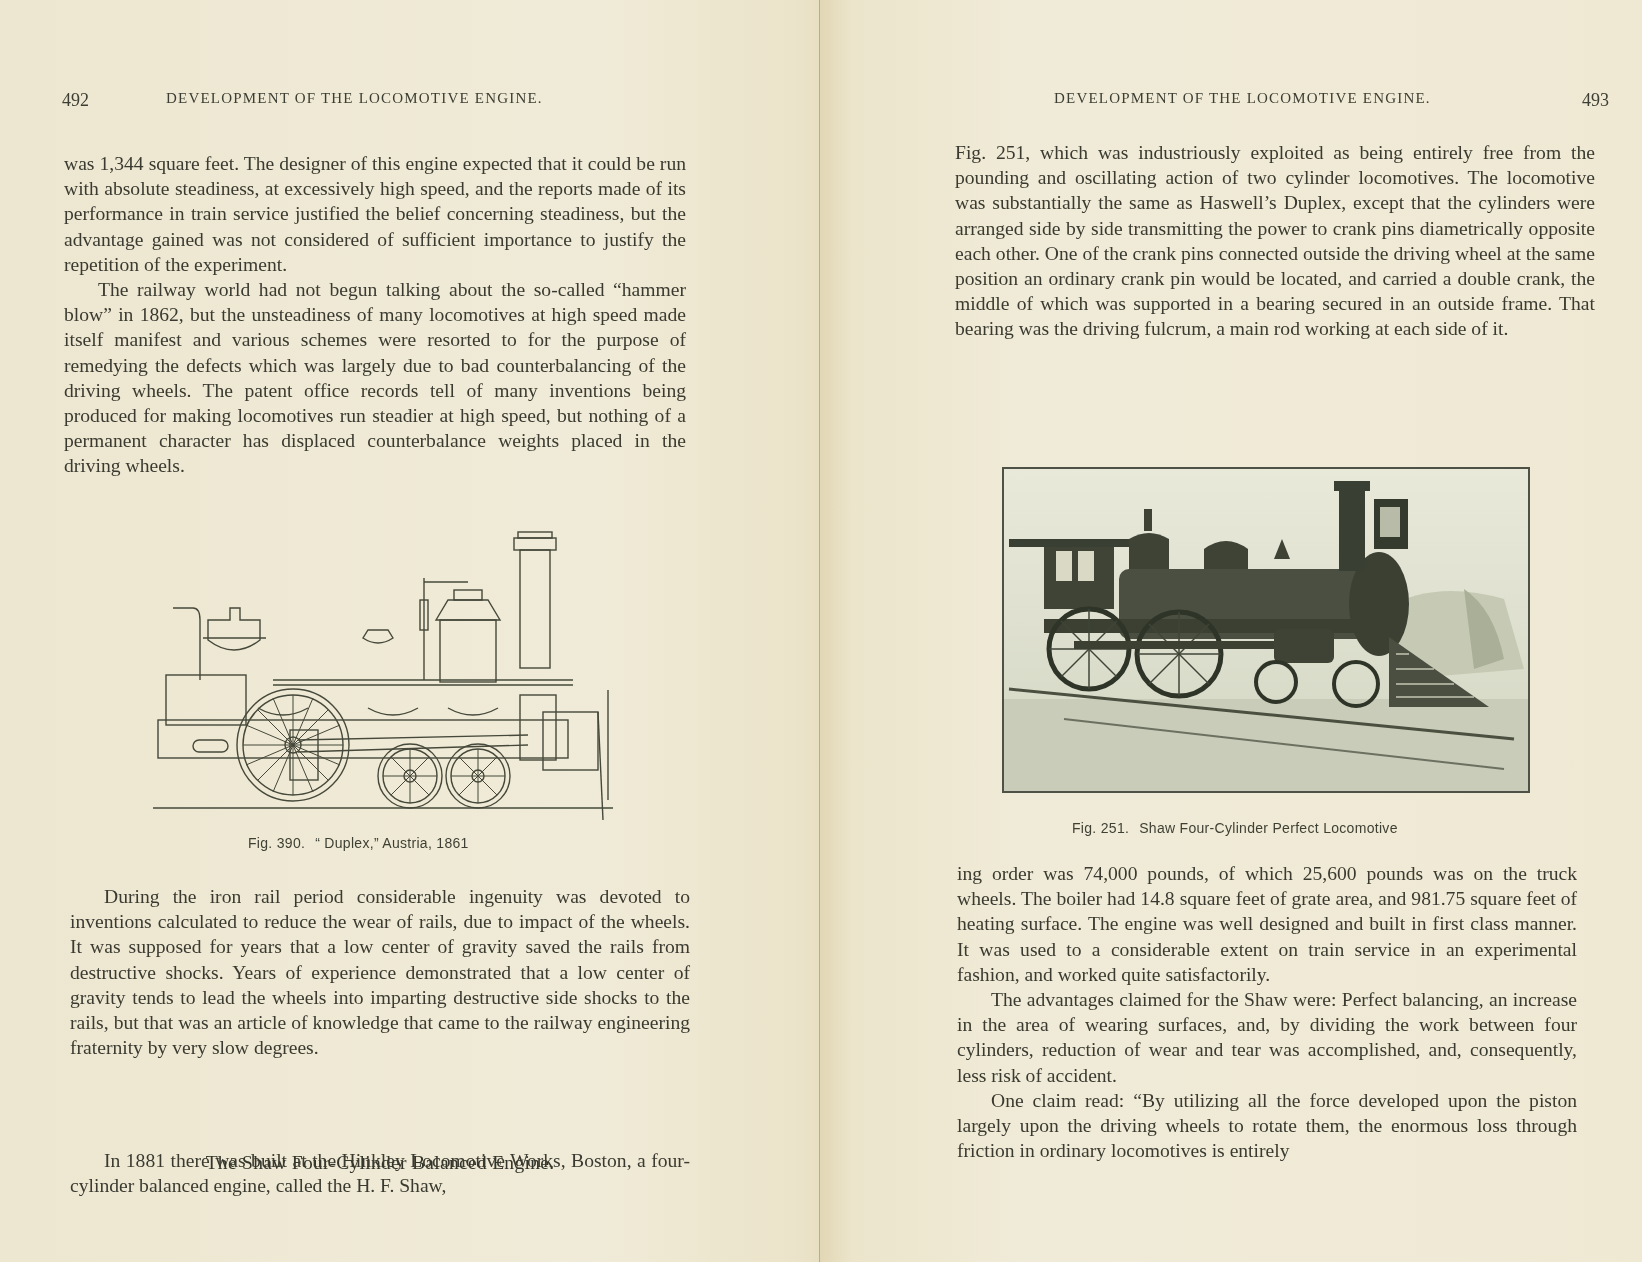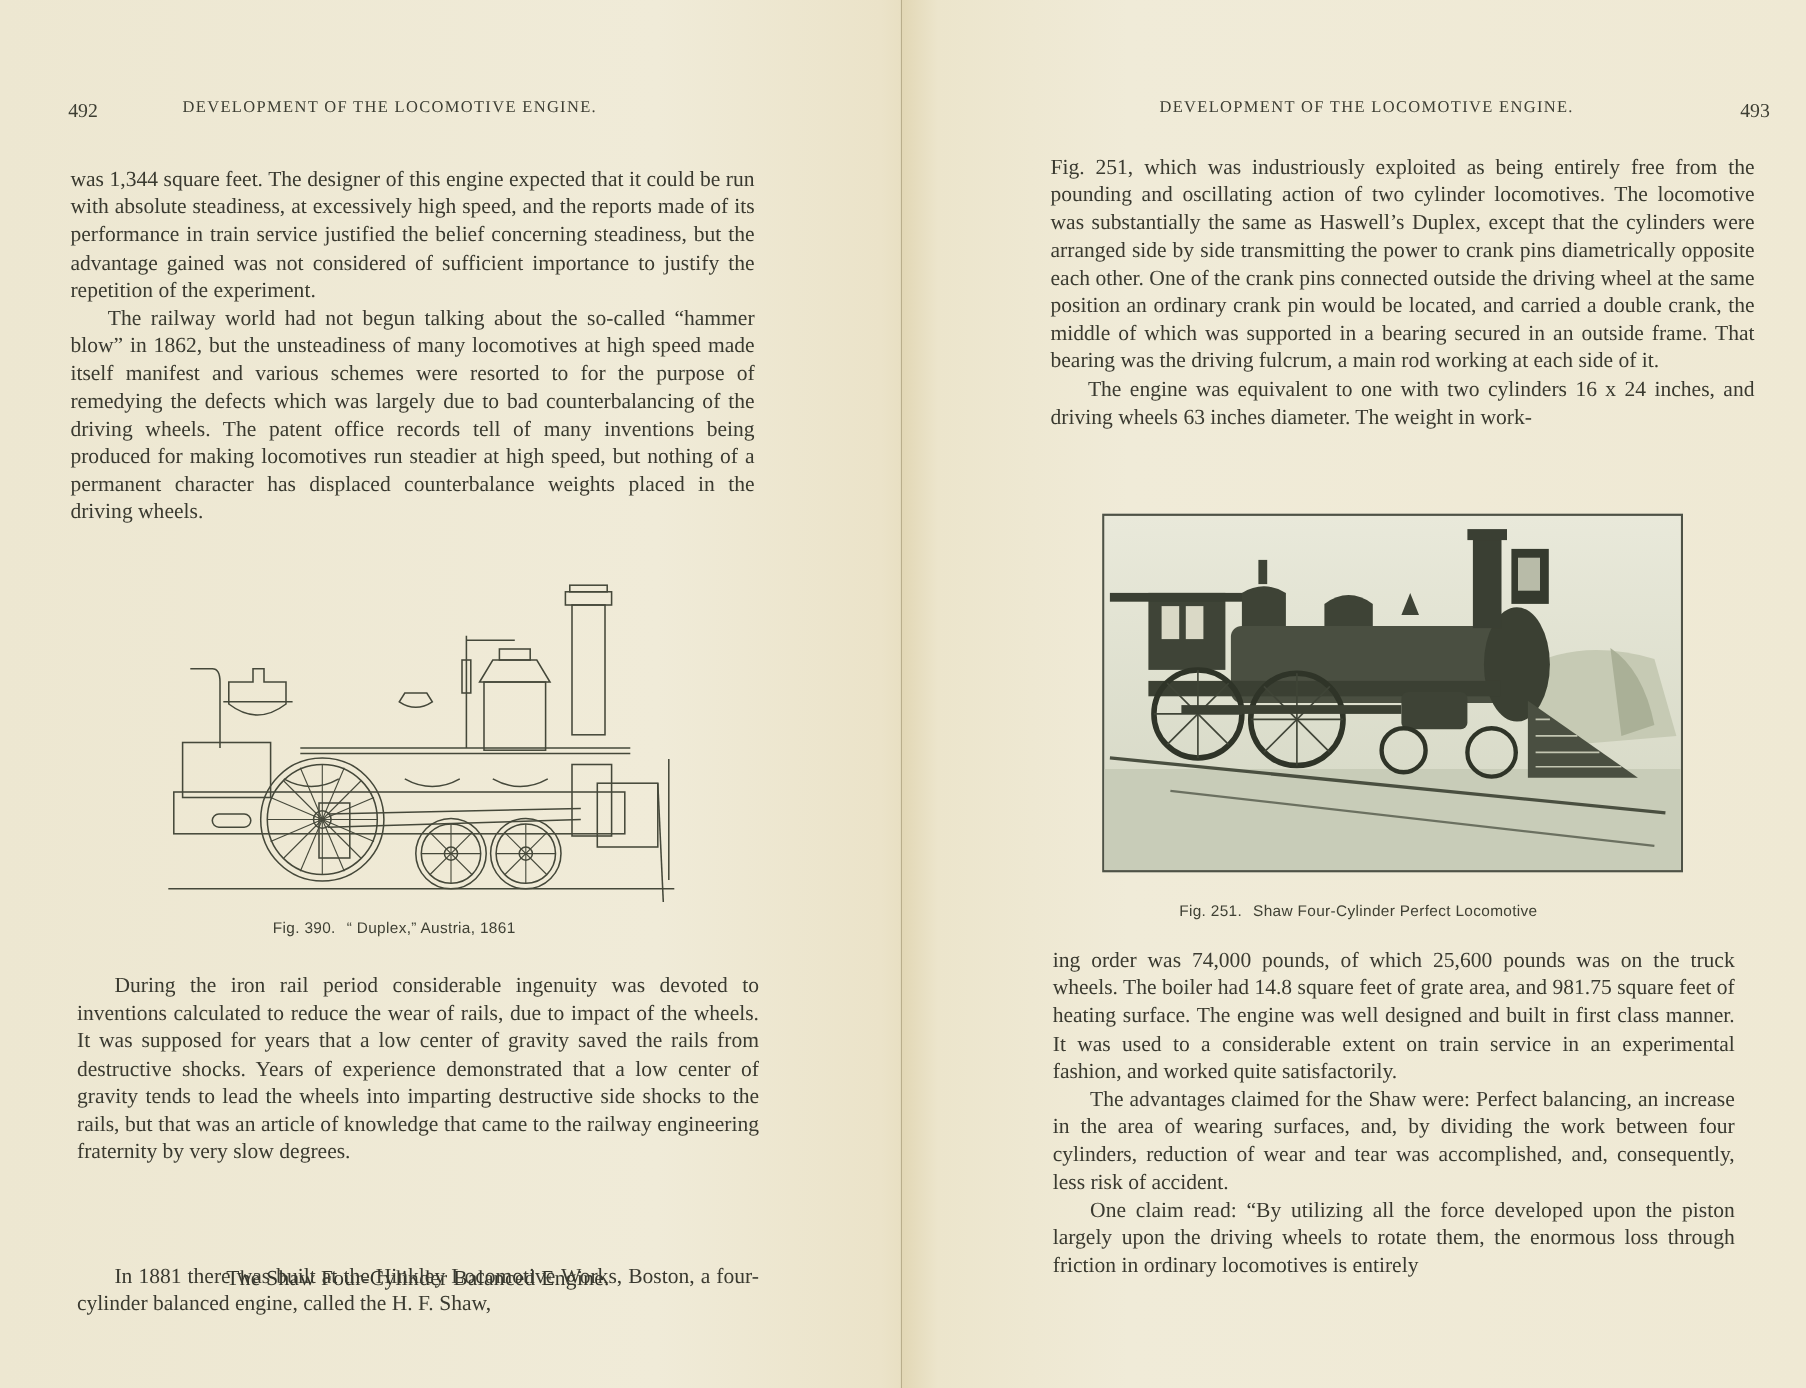--- a/index.html
+++ b/index.html
@@ -171,21 +171,20 @@
   <div class="gutter"></div>
 
   <div class="page page-right">
     <div class="running-head" style="left:234px;">DEVELOPMENT OF THE LOCOMOTIVE ENGINE.</div>
     <div class="running-head" style="left:762px;">
       <span class="folio">493</span>
     </div>
 
     <div class="text-block" style="left:135px; top:124px; width:640px;margin-top:16px;">
       <p>Fig. 251, which was industriously exploited as being entirely free from the pounding and oscillating action of two cylinder locomotives. The locomotive was substantially the same as Haswell’s Duplex, except that the cylinders were arranged side by side transmitting the power to crank pins diametrically opposite each other. One of the crank pins connected outside the driving wheel at the same position an ordinary crank pin would be located, and carried a double crank, the middle of which was supported in a bearing secured in an outside frame. That bearing was the driving fulcrum, a main rod working at each side of it.</p>
-      <p class="indent">The engine was equivalent to one with two cylinders 16 x 24 inches, and driving wheels 63 inches diameter. The weight in work-</p>
     </div>
   </div>
 
   <div class="figure-box fig251">
     <svg width="524" height="322" viewBox="0 0 524 322">
       <defs>
         <linearGradient id="bg251" x1="0" y1="0" x2="0" y2="1">
           <stop offset="0" stop-color="#e9e9da"></stop>
           <stop offset="1" stop-color="#d3d6c3"></stop>
         </linearGradient>

